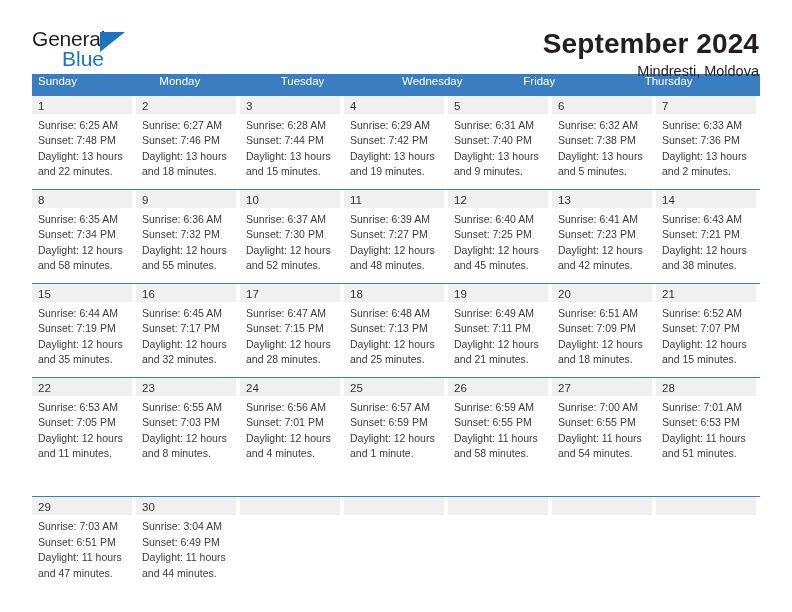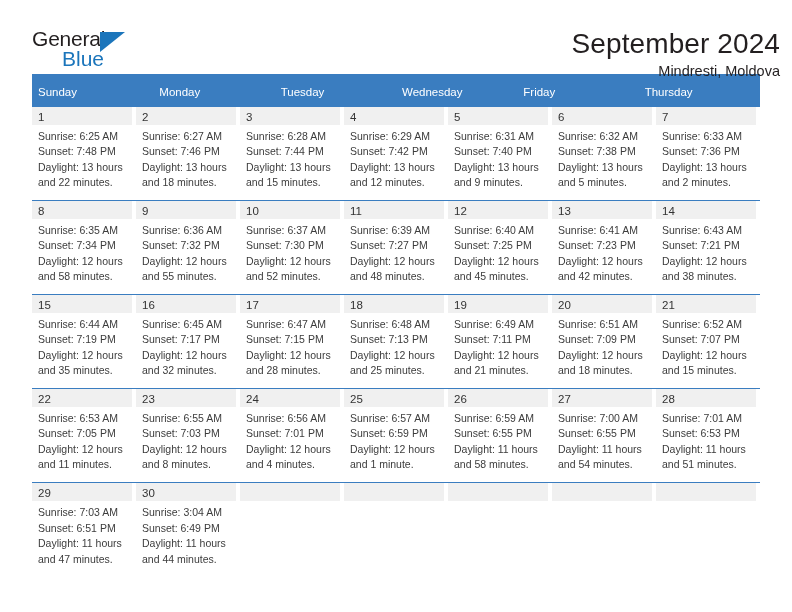--- a/index.html
+++ b/index.html
@@ -15,21 +15,21 @@
     color: #222222;
     overflow: hidden;
     position: relative;
   }
 
   
   .page-header {
     display: flex;
     align-items: flex-start;
     justify-content: space-between;
-    padding: 28px 12px 0 32px;
+    padding: 28px 33px 0 32px;
     box-sizing: border-box;
     height: 74px;
   }
 
   .brand {
     display: block;
     position: relative;
     width: 105px;
     height: 46px;
     line-height: 1;
@@ -61,21 +61,21 @@
     border-left: 25px solid #1b75bb;
     border-bottom: 20px solid transparent;
   }
 
   .title-block {
     text-align: right;
     padding-top: 0;
   }
   .cal-title {
     font-size: 28px;
-    font-weight: normal;
+    font-weight: bold;
     color: #231f20;
     line-height: 1.12;
     margin: 0;
     letter-spacing: 0.1px;
   }
   .cal-subtitle {
     font-size: 14.5px;
     color: #231f20;
     margin: 5px 0 0 0;
     line-height: 1.1;
@@ -89,21 +89,21 @@
   }
 
   .weekday-row {
     display: flex;
     background: #3a7dc0;
   }
   .weekday-cell {
     flex: 1 1 0;
     color: #ffffff;
     font-size: 11.5px;
-    padding: 11px 0 5px 6px;
+    padding: 0 0 5px 6px;
     box-sizing: border-box;
     line-height: 1.35;
   }
 
   .week-row {
     display: flex;
     border-top: 1px solid #3a7dc0;
   }
   .week-row:first-of-type {
     border-top: none;
@@ -132,20 +132,21 @@
     padding: 4px 4px 9px 6px;
     font-size: 10.5px;
     color: #3c3c3c;
     line-height: 1.48;
   }
   .day-details div {
     white-space: nowrap;
   }
   .week-row.short {
     min-height: 82px;
+    margin-top: 25px;
   }
   .week-row {
     min-height: 89px;
   }
   .week-row:last-of-type {
     border-bottom: none;
   }
 </style>
 </head>
 <body>
@@ -199,21 +200,21 @@
         <div>Daylight: 13 hours</div>
         <div>and 15 minutes.</div>
       </div>
     </div>
     <div class="day-cell">
       <div class="day-number-band">4</div>
       <div class="day-details">
         <div>Sunrise: 6:29 AM</div>
         <div>Sunset: 7:42 PM</div>
         <div>Daylight: 13 hours</div>
-        <div>and 12 minutes.</div>
+        <div>and 19 minutes.</div>
       </div>
     </div>
     <div class="day-cell">
       <div class="day-number-band">5</div>
       <div class="day-details">
         <div>Sunrise: 6:31 AM</div>
         <div>Sunset: 7:40 PM</div>
         <div>Daylight: 13 hours</div>
         <div>and 9 minutes.</div>
       </div>

